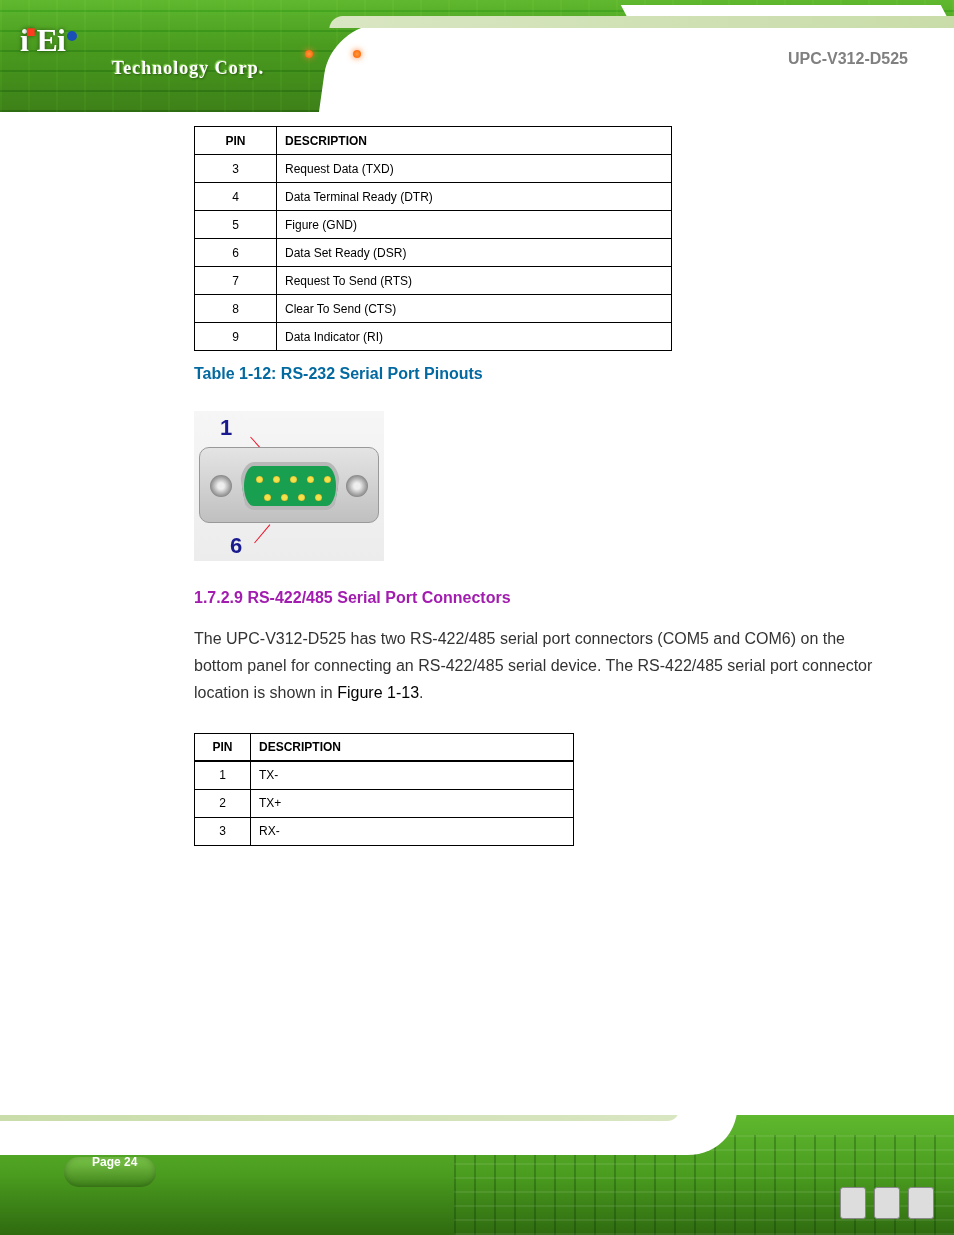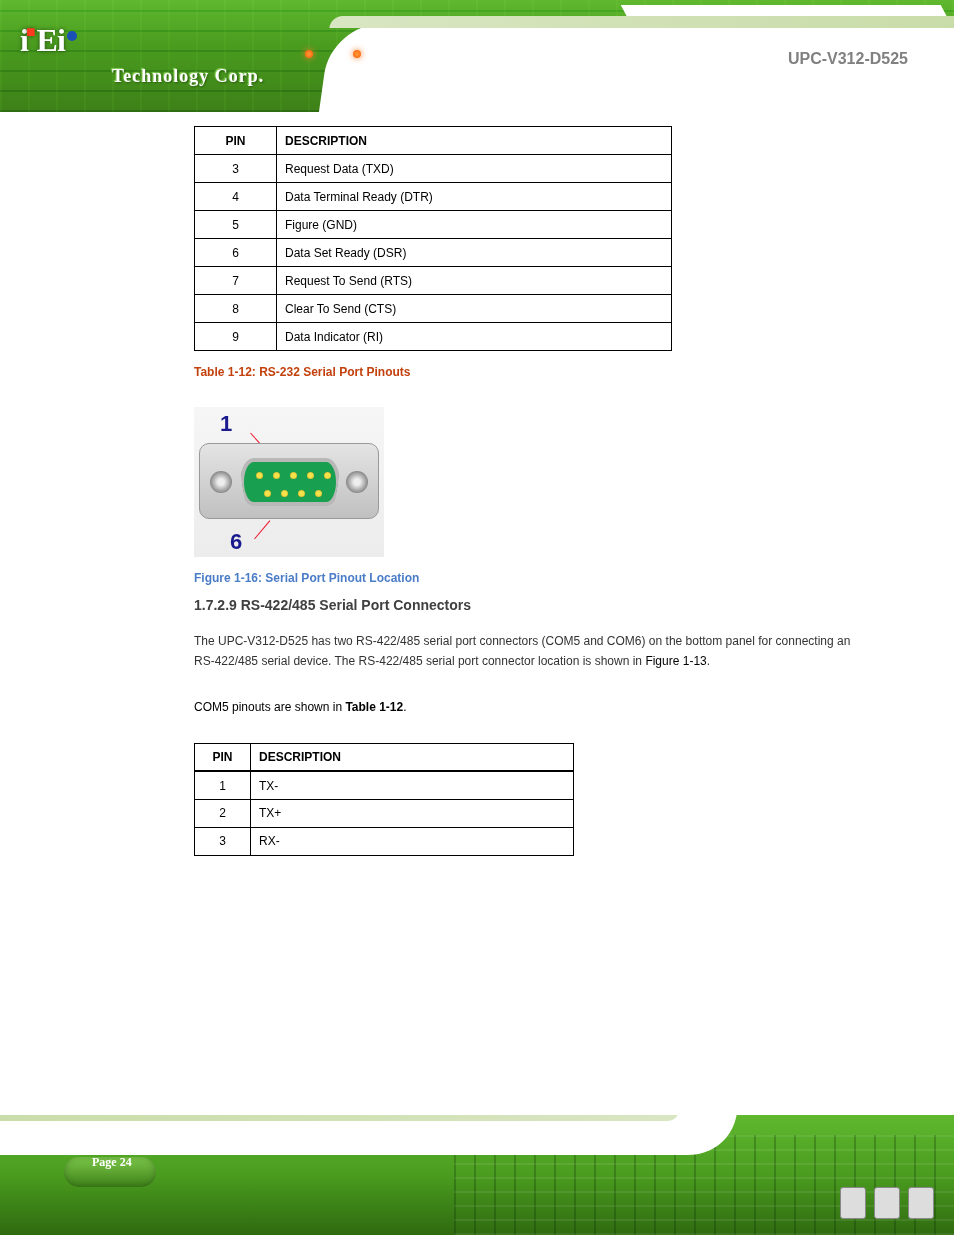--- a/index.html
+++ b/index.html
@@ -72,21 +72,21 @@
     letter-spacing: -1px;
   }
   .logo-dot-red { color:#ff3b1f; font-size:16px; position:relative; top:-14px; left:-2px;}
   .logo-dot-blue {
     display:inline-block; width:10px; height:10px; background:#1b4fb8;
     border-radius:50%; margin-left:2px; position:relative; top:-10px;
   }
   .tagline {
     position: absolute;
     left: 112px;
-    top: 66px;
+    top: 58px;
     font-size: 18px;
     font-weight: bold;
     color: #fff;
     text-shadow: 1px 1px 2px #2a5c0f, -1px -1px 1px #8fd85c;
     letter-spacing: 1px;
   }
   .circuit-blips {
     position:absolute; left:305px; top:50px; display:flex; gap:40px;
   }
   .circuit-blips span {
@@ -127,23 +127,23 @@
   table.pinout th {
     font-weight: bold;
     background: #fff;
   }
   table.pinout th.c1, table.pinout td.c1 {
     width: 82px;
     text-align: center;
   }
 
   .table-caption {
-    font-size: 12px;
-    font-weight: bold;
-    color: #c2410c;
+    font-size: 16px;
+    font-weight: bold;
+    color: #0369a1;
     margin-top: 14px;
   }
 
   
   .figure {
     margin-top: 28px;
     position: relative;
     width: 190px;
     height: 150px;
     background: linear-gradient(180deg,#f6f6f6,#ececec);
@@ -178,28 +178,28 @@
   .lead.bot { left:60px; bottom:18px; height:24px; transform:rotate(40deg); transform-origin:bottom;}
 
   .fig-caption {
     font-size: 12px;
     font-weight: bold;
     color: #4a7cc7;
     margin-top: 14px;
   }
 
   h3.section {
-    font-size: 14px;
-    font-weight: bold;
-    color: #404040;
-    margin-top: 12px;
+    font-size: 16px;
+    font-weight: bold;
+    color: #a21caf;
+    margin-top: 28px;
   }
 
   .body-text {
-    font-size: 12px;
+    font-size: 16px;
     color: #333;
     margin-top: 18px;
     line-height: 1.7;
   }
   .body-text span.black { color:#000; }
 
   .bullet {
     font-size: 12px;
     margin-top: 22px;
     padding-left: 54px;
@@ -235,21 +235,20 @@
   table.pinout2 thead { border-bottom: 2px solid #000; }
 
   .pagenum {
     position: absolute;
     left: 92px;
     top: 1155px;
     font-size: 12px;
     font-weight: bold;
     color: #fff;
     z-index: 5;
-    font-family: Liberation Serif, serif;
   }
 
   
   .footer {
     position:absolute; left:0; bottom:0; width:100%; height:120px;
     background:linear-gradient(180deg,#5fb82e 0%, #4a9c1f 50%, #2f6a10 100%);
     overflow:hidden;
   }
   .footer .swoosh {
     position:absolute; left:-40px; top:-40px; width:780px; height:80px;
@@ -357,33 +356,29 @@
             <span class="pin"></span>
             <span class="pin"></span>
             <span class="pin"></span>
         </div>
       </div>
     </div>
     <div class="lead bot"></div>
     <span class="pinlabel bot">6</span>
   </div>
 
-  <div class="fig-caption">Figure 1-16: Serial Port Pinout Location</div>
 
   <h3 class="section">1.7.2.9 RS-422/485 Serial Port Connectors</h3>
 
   <p class="body-text">
     <span>The UPC-V312-D525 has two RS-422/485 serial port connectors (COM5 and COM6) on the bottom panel for connecting an RS-422/485 serial device. The RS-422/485 serial port connector location is shown in</span>
     <span class="black">Figure 1-13</span>.
   </p>
 
 
-  <p class="pinnote">
-    <span>COM5 pinouts are shown in </span><b>Table 1-12</b><span>.</span>
-  </p>
 
   <table class="pinout2">
     <thead>
       <tr>
         <th class="c1">PIN</th>
         <th>DESCRIPTION</th>
       </tr>
     </thead>
     <tbody>
       <tr>

